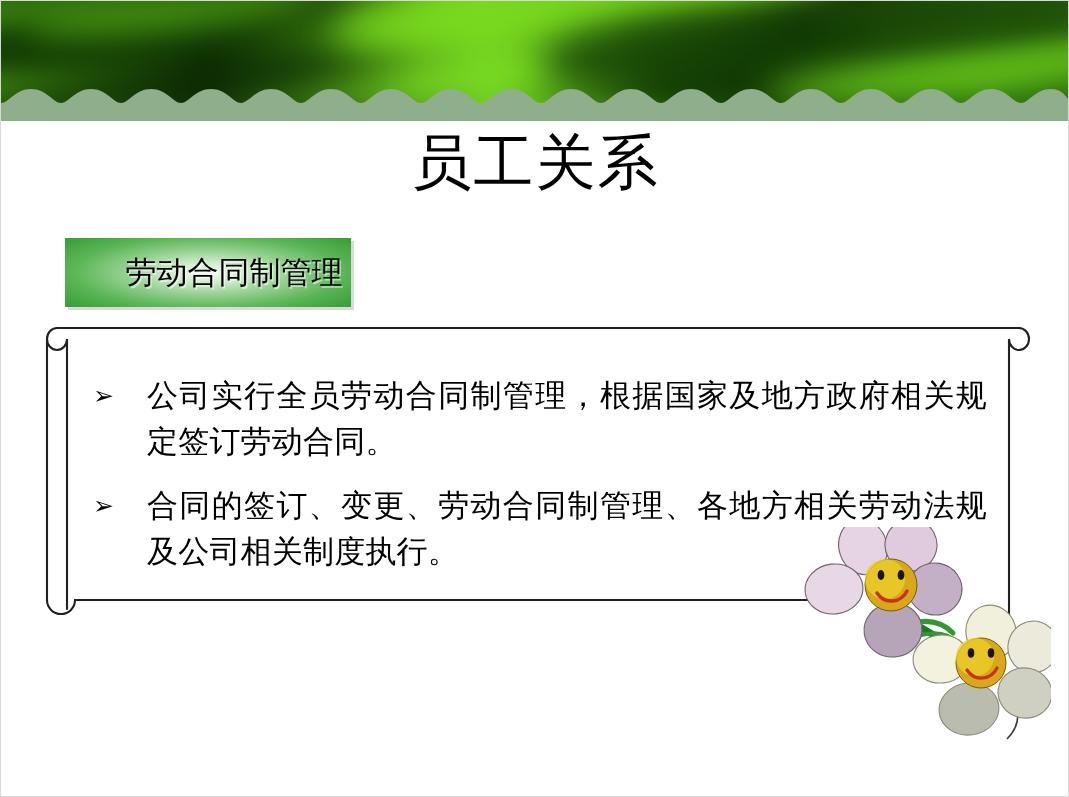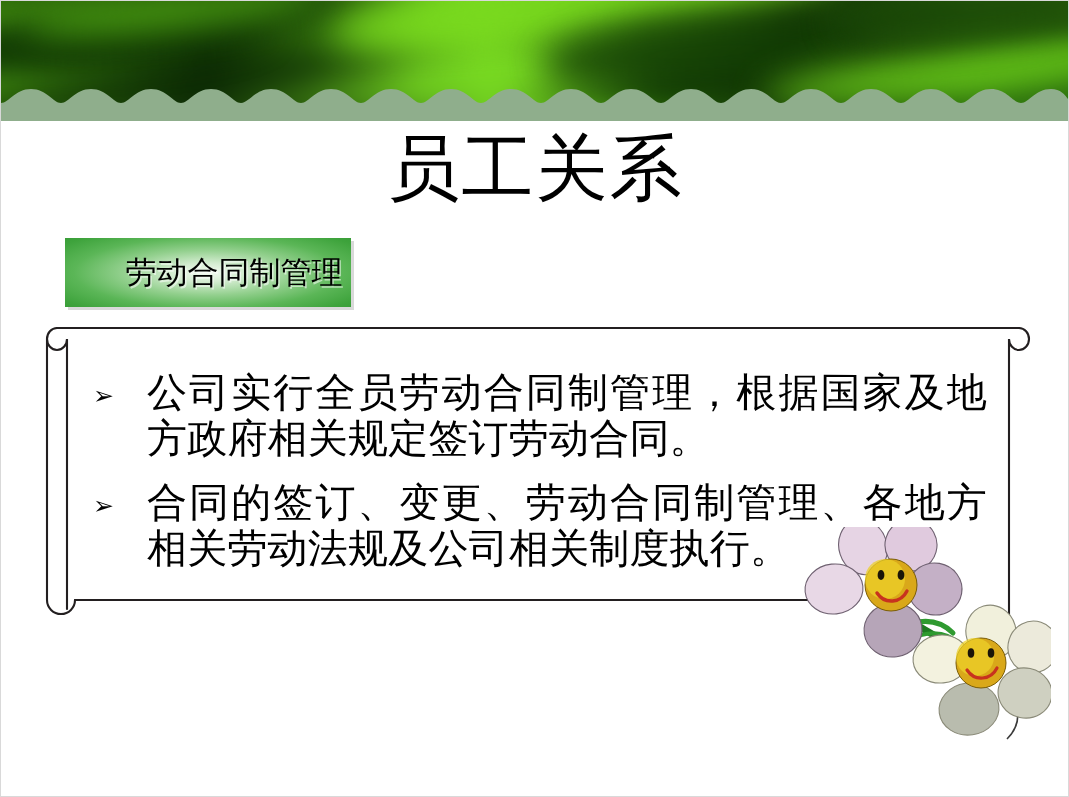--- a/index.html
+++ b/index.html
@@ -108,21 +108,21 @@
   }
   .scallop-wrap svg { display: block; }
 
   
   .title {
     position: absolute;
     left: 0;
     top: 131px;
     width: 1069px;
     text-align: center;
-    font-size: 72px;
+    font-size: 60px;
     line-height: 1;
     color: #000000;
     font-weight: 400;
     letter-spacing: 2px;
     font-family: "DejaVu Sans", "Liberation Sans", sans-serif;
   }
 
   
   .chip {
     position: absolute;
@@ -185,22 +185,22 @@
     font-family: "DejaVu Sans", sans-serif;
     font-size: 25px;
     line-height: 46px;
     color: #000000;
     text-align: left;
     padding-left: 6px;
     box-sizing: border-box;
   }
   .bullet-text {
     flex: 1 1 auto;
-    font-family: Liberation Mono, monospace;
-    font-size: 40px;
+    font-family: Liberation Serif, serif;
+    font-size: 31px;
     line-height: 46px;
     color: #000000;
     text-align: justify;
     letter-spacing: 0.2px;
   }
 
   
   .flowers {
     position: absolute;
     left: 800px;

